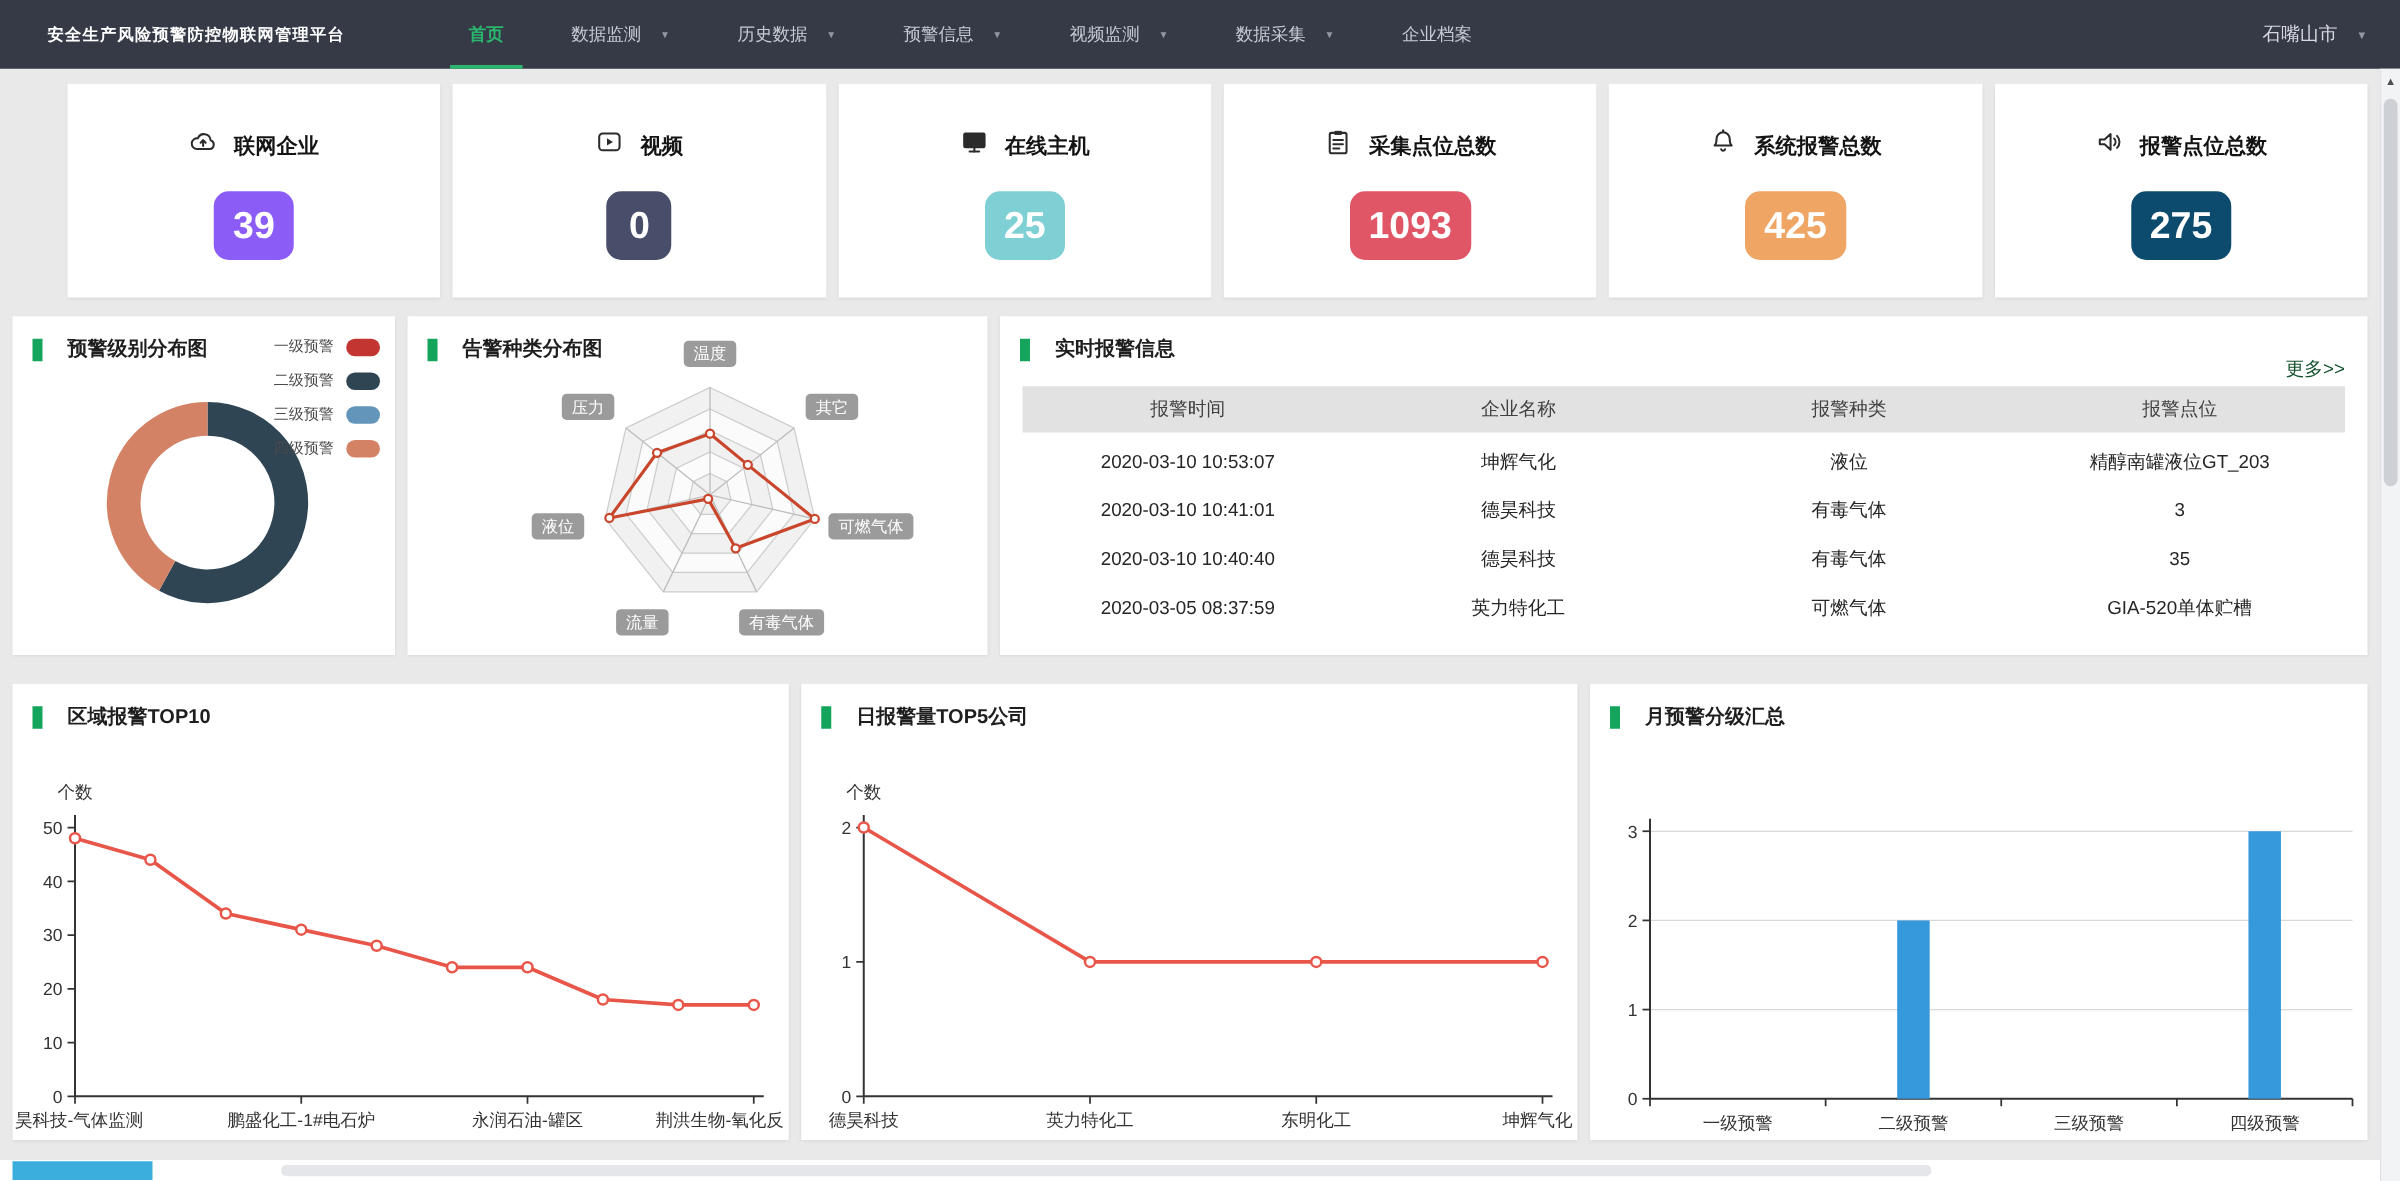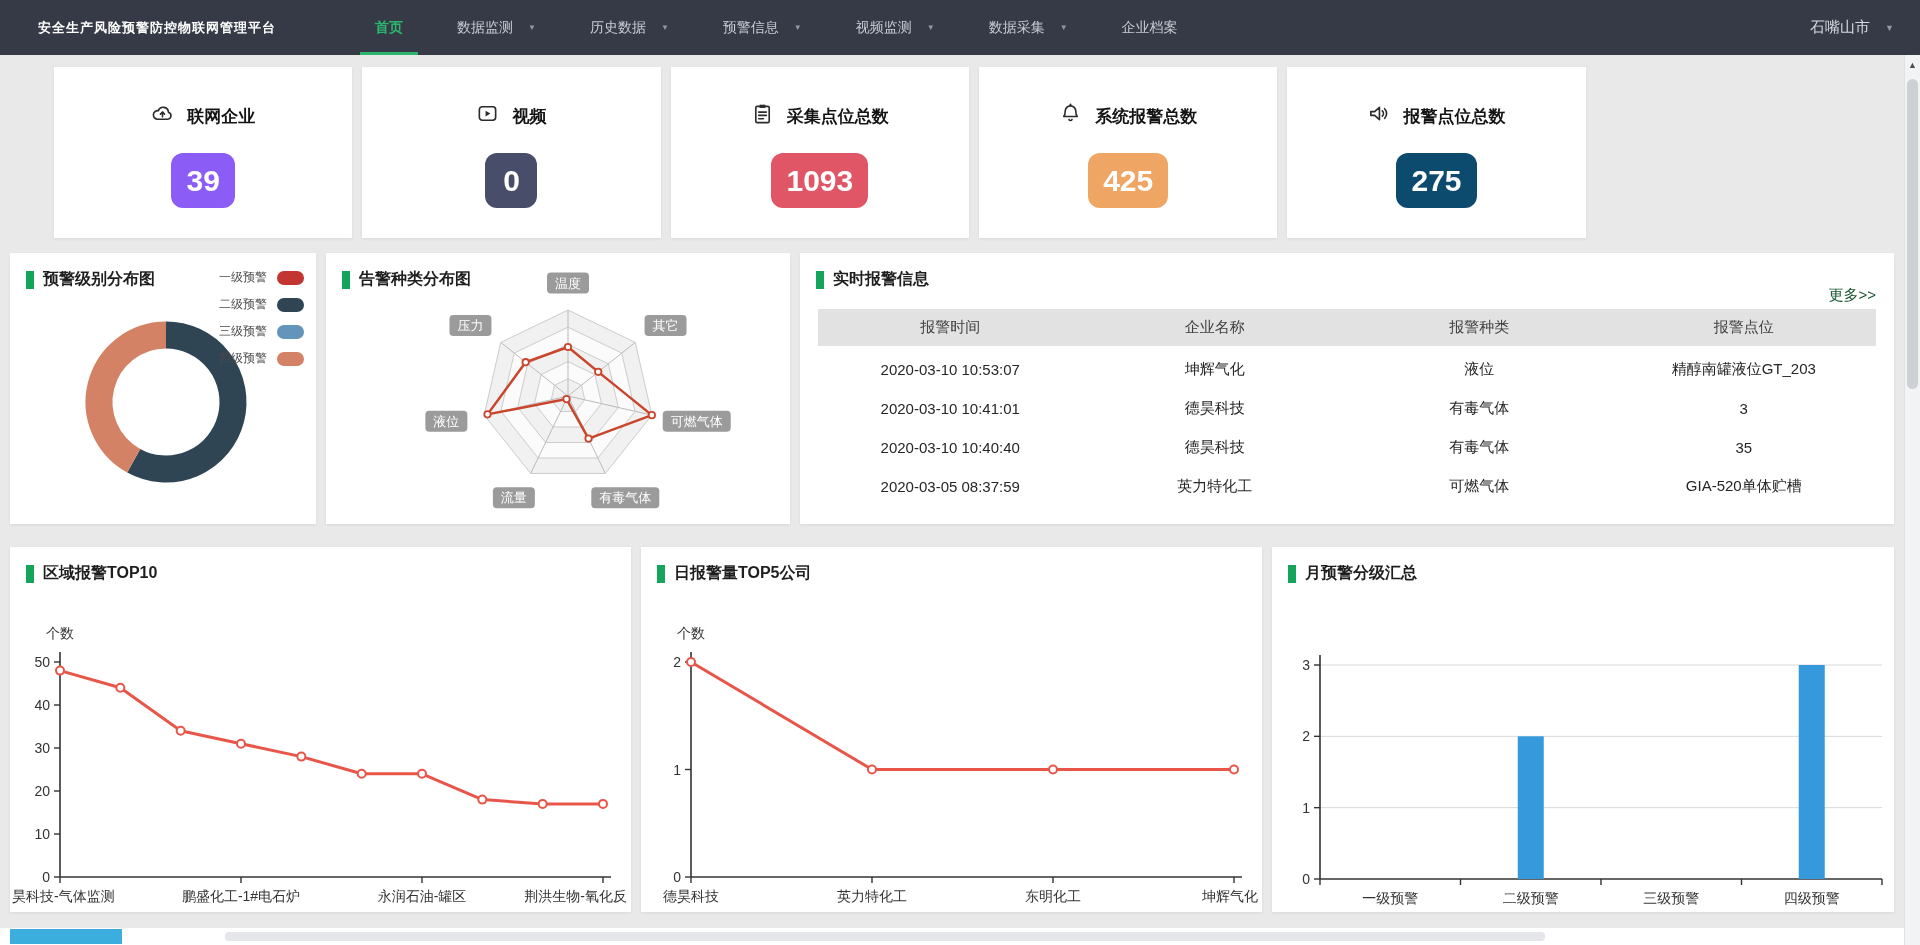--- a/index.html
+++ b/index.html
@@ -16,21 +16,21 @@
   .nav-menu { display:flex; margin-left:72px; height:100%; align-items:stretch; }
   .nav-item { color:#c7cbd3; font-size:14px; padding:0 27px; display:flex; align-items:center; position:relative; cursor:pointer; white-space:nowrap; }
   .nav-item .caret { font-size:8px; color:#9298a2; margin-left:15px; }
   .nav-item.active { color:#2bb56d; font-weight:bold; }
   .nav-item.active::after { content:""; position:absolute; left:12px; right:12px; bottom:0; height:3px; background:#2bb56d; }
   .nav-region { margin-left:auto; margin-right:26px; color:#d6d9df; font-size:15px; display:flex; align-items:center; gap:15px; cursor:pointer; }
   .nav-region .caret { font-size:9px; color:#9298a2; }
 
   
   .card { background:#ffffff; position:relative; box-shadow:0 1px 3px rgba(0,0,0,0.07); }
-  .card-title { position:absolute; top:16px; left:16px; display:flex; align-items:center; gap:9px; font-size:16px; font-weight:bold; color:#1e1e1e; z-index:2; white-space:nowrap; }
+  .card-title { position:absolute; top:16px; left:16px; display:flex; align-items:center; gap:20px; font-size:16px; font-weight:bold; color:#1e1e1e; z-index:2; white-space:nowrap; }
   .accent { width:8px; height:18px; background:#14a45c; flex:0 0 auto; }
 
   
   .stats-row { position:absolute; top:67px; left:10px; width:1884px; height:171px; display:grid; grid-template-columns:repeat(6,1fr); gap:10px;padding-left:44px; }
   .stat-card { background:#fff; box-shadow:0 1px 3px rgba(0,0,0,0.07); display:flex; flex-direction:column; align-items:center; padding-top:35px; }
   .stat-head { display:flex; align-items:center; gap:13px; font-size:17px; font-weight:bold; color:#141414; }
   .stat-badge { margin-top:23px; min-width:52px; padding:0 15px; height:55px; border-radius:12px; color:#fff; font-size:30px; font-weight:bold; display:flex; align-items:center; justify-content:center; }
 
   
   .row2 { position:absolute; top:253px; left:10px; width:1884px; height:271px; display:grid; grid-template-columns:306px 464px 1fr; gap:10px; }
@@ -112,20 +112,31 @@
   </div>
   <div class="stat-card">
     <div class="stat-head">
         <span><svg width="23" height="23" viewBox="0 0 24 24" fill="none" stroke="#2b2b2b" stroke-width="1.7" stroke-linejoin="round">
             <rect x="3.5" y="5" width="17" height="14" rx="3"></rect>
             <polygon points="10,9 15,12 10,15" fill="#2b2b2b" stroke="none"></polygon>
           </svg></span>
         <span>视频</span>
       </div>
     <div class="stat-badge" style="background: rgb(72, 78, 105);">0</div>
+  </div>
+  <div class="stat-card">
+    <div class="stat-head">
+        <span><svg width="23" height="23" viewBox="0 0 24 24" fill="none" stroke="#2b2b2b" stroke-width="1.7" stroke-linecap="round">
+            <rect x="3.5" y="5" width="17" height="11.5" rx="1" fill="#2b2b2b"></rect>
+            <line x1="12" y1="16.5" x2="12" y2="20"></line>
+            <line x1="8" y1="20" x2="16" y2="20"></line>
+          </svg></span>
+        <span>在线主机</span>
+      </div>
+    <div class="stat-badge" style="background: rgb(127, 208, 212);">25</div>
   </div>
   <div class="stat-card">
     <div class="stat-head">
         <span><svg width="23" height="23" viewBox="0 0 24 24" fill="none" stroke="#2b2b2b" stroke-width="1.7" stroke-linecap="round">
             <rect x="5" y="4.5" width="14" height="17" rx="1.5"></rect>
             <rect x="9" y="2.8" width="6" height="3.4" fill="#2b2b2b" stroke="none"></rect>
             <line x1="8" y1="10.5" x2="16" y2="10.5"></line>
             <line x1="8" y1="14" x2="16" y2="14"></line>
             <line x1="8" y1="17.5" x2="13" y2="17.5"></line>
           </svg></span>

